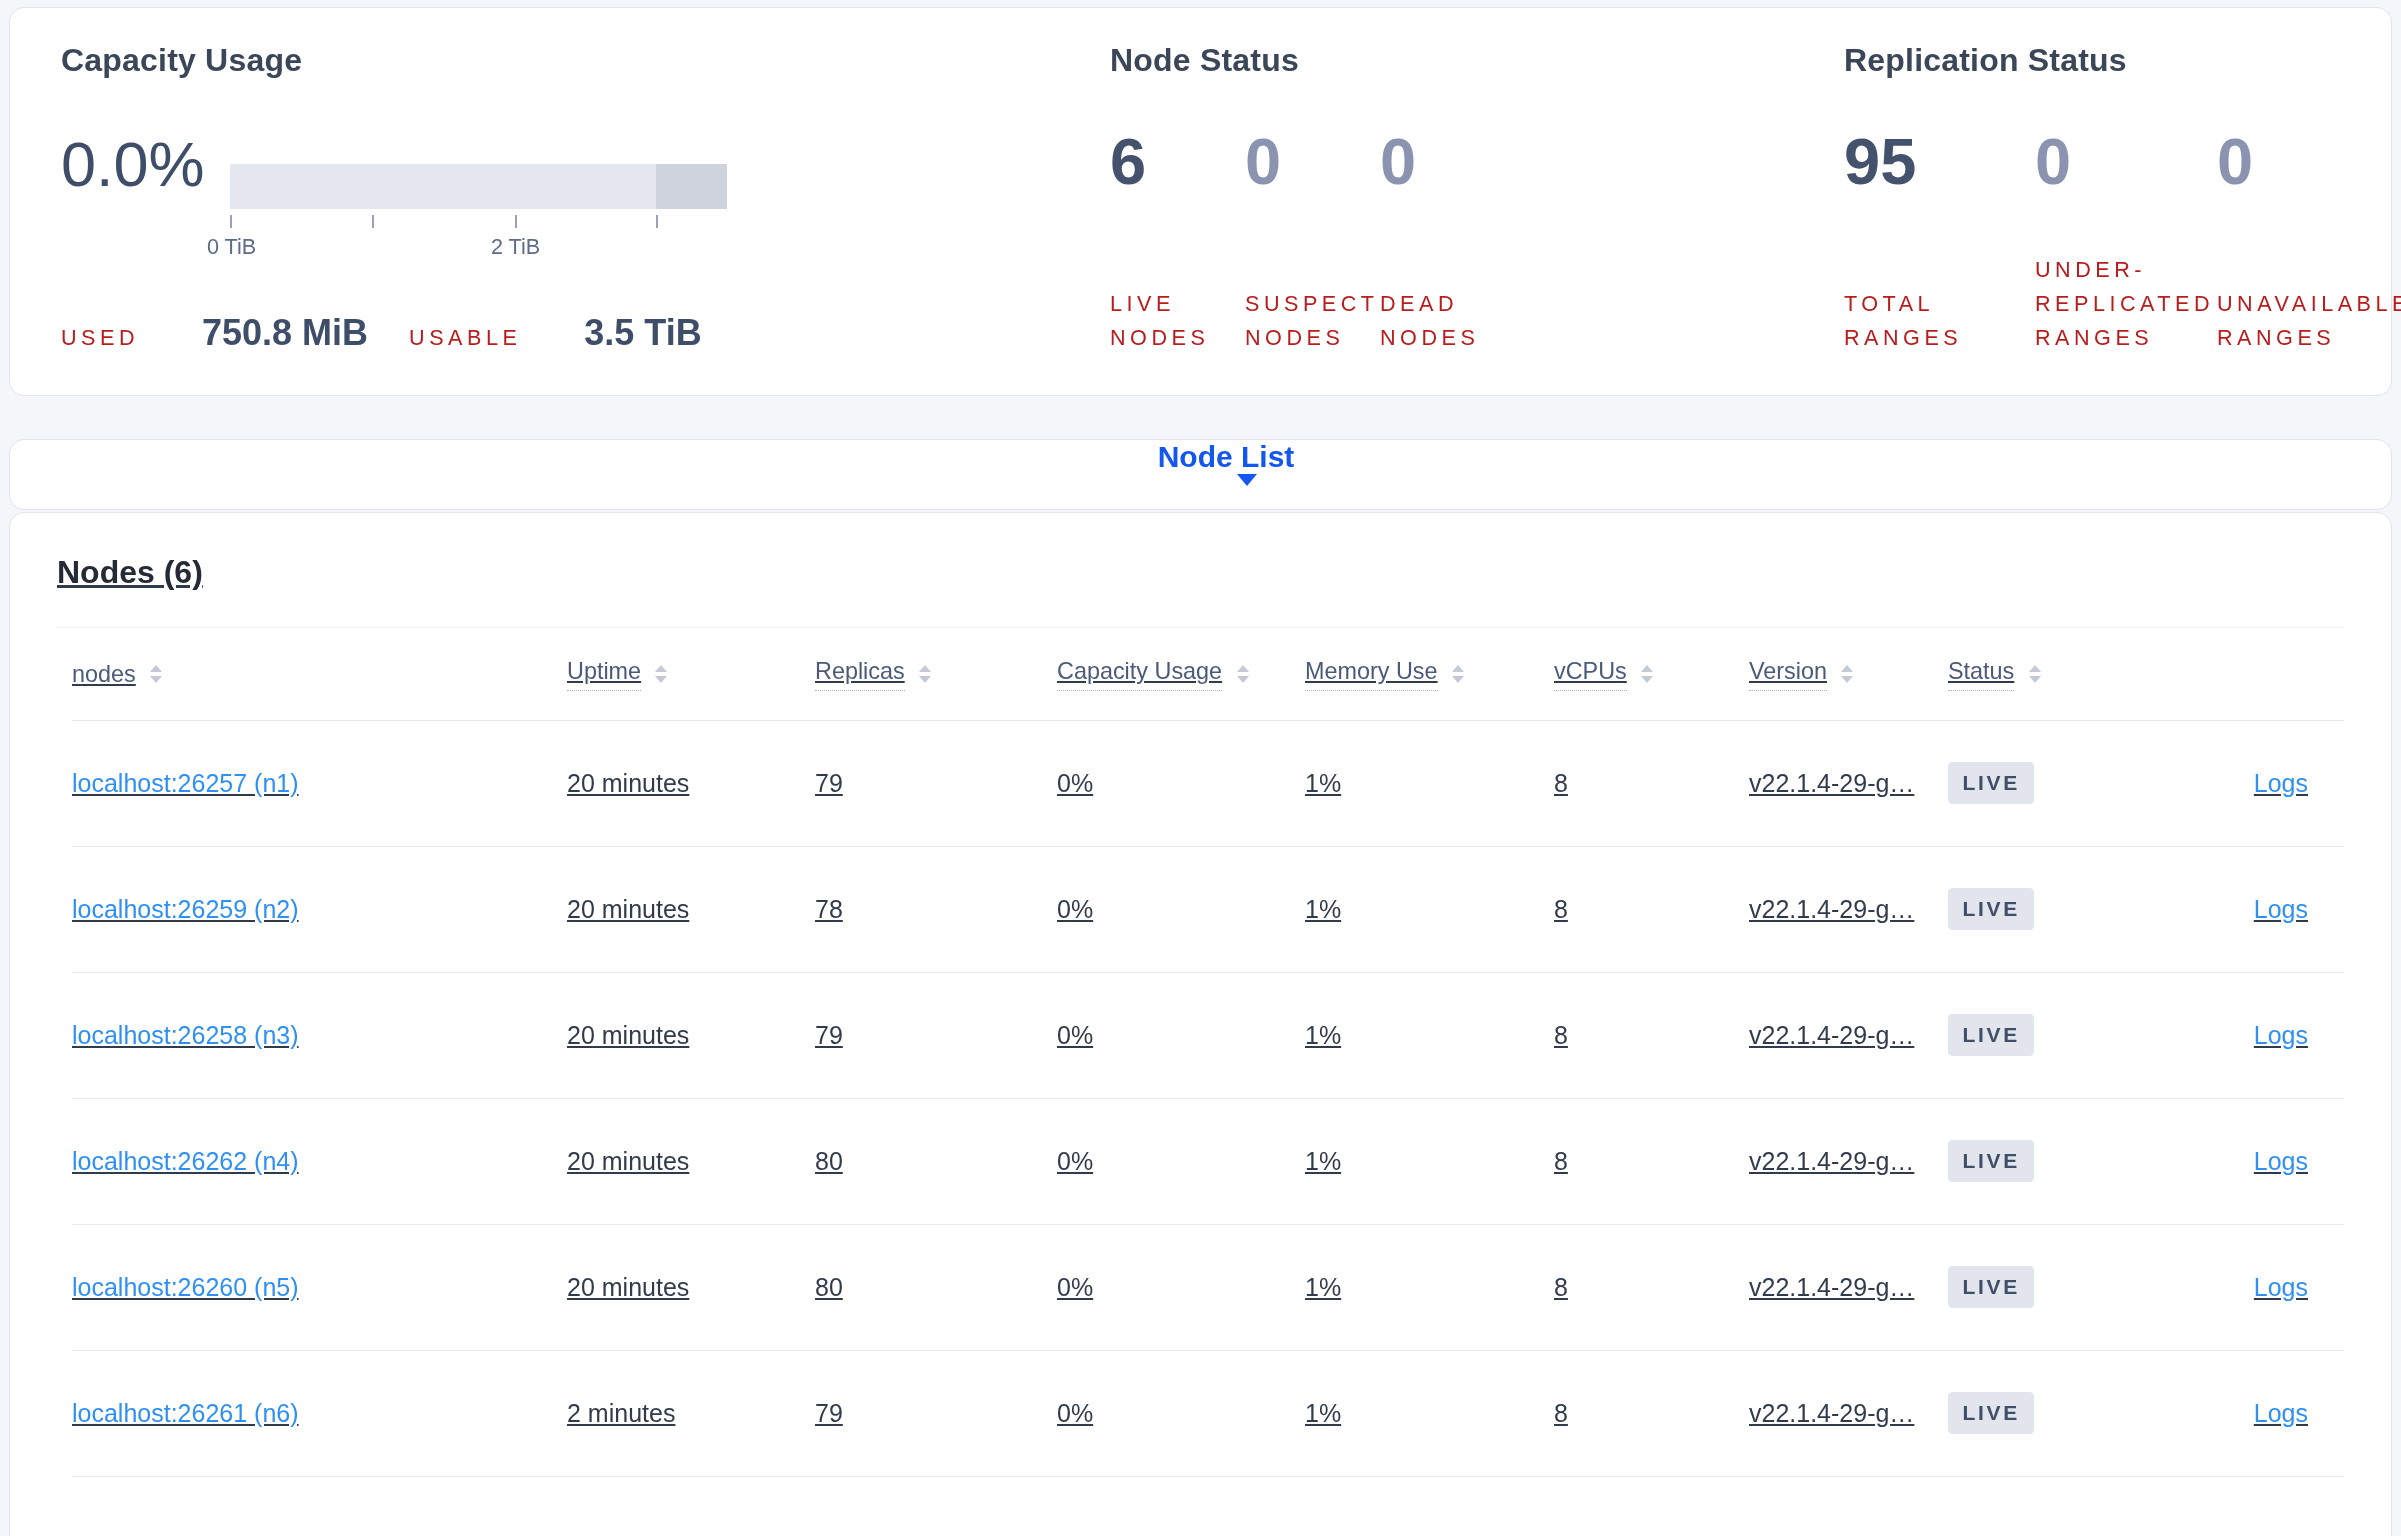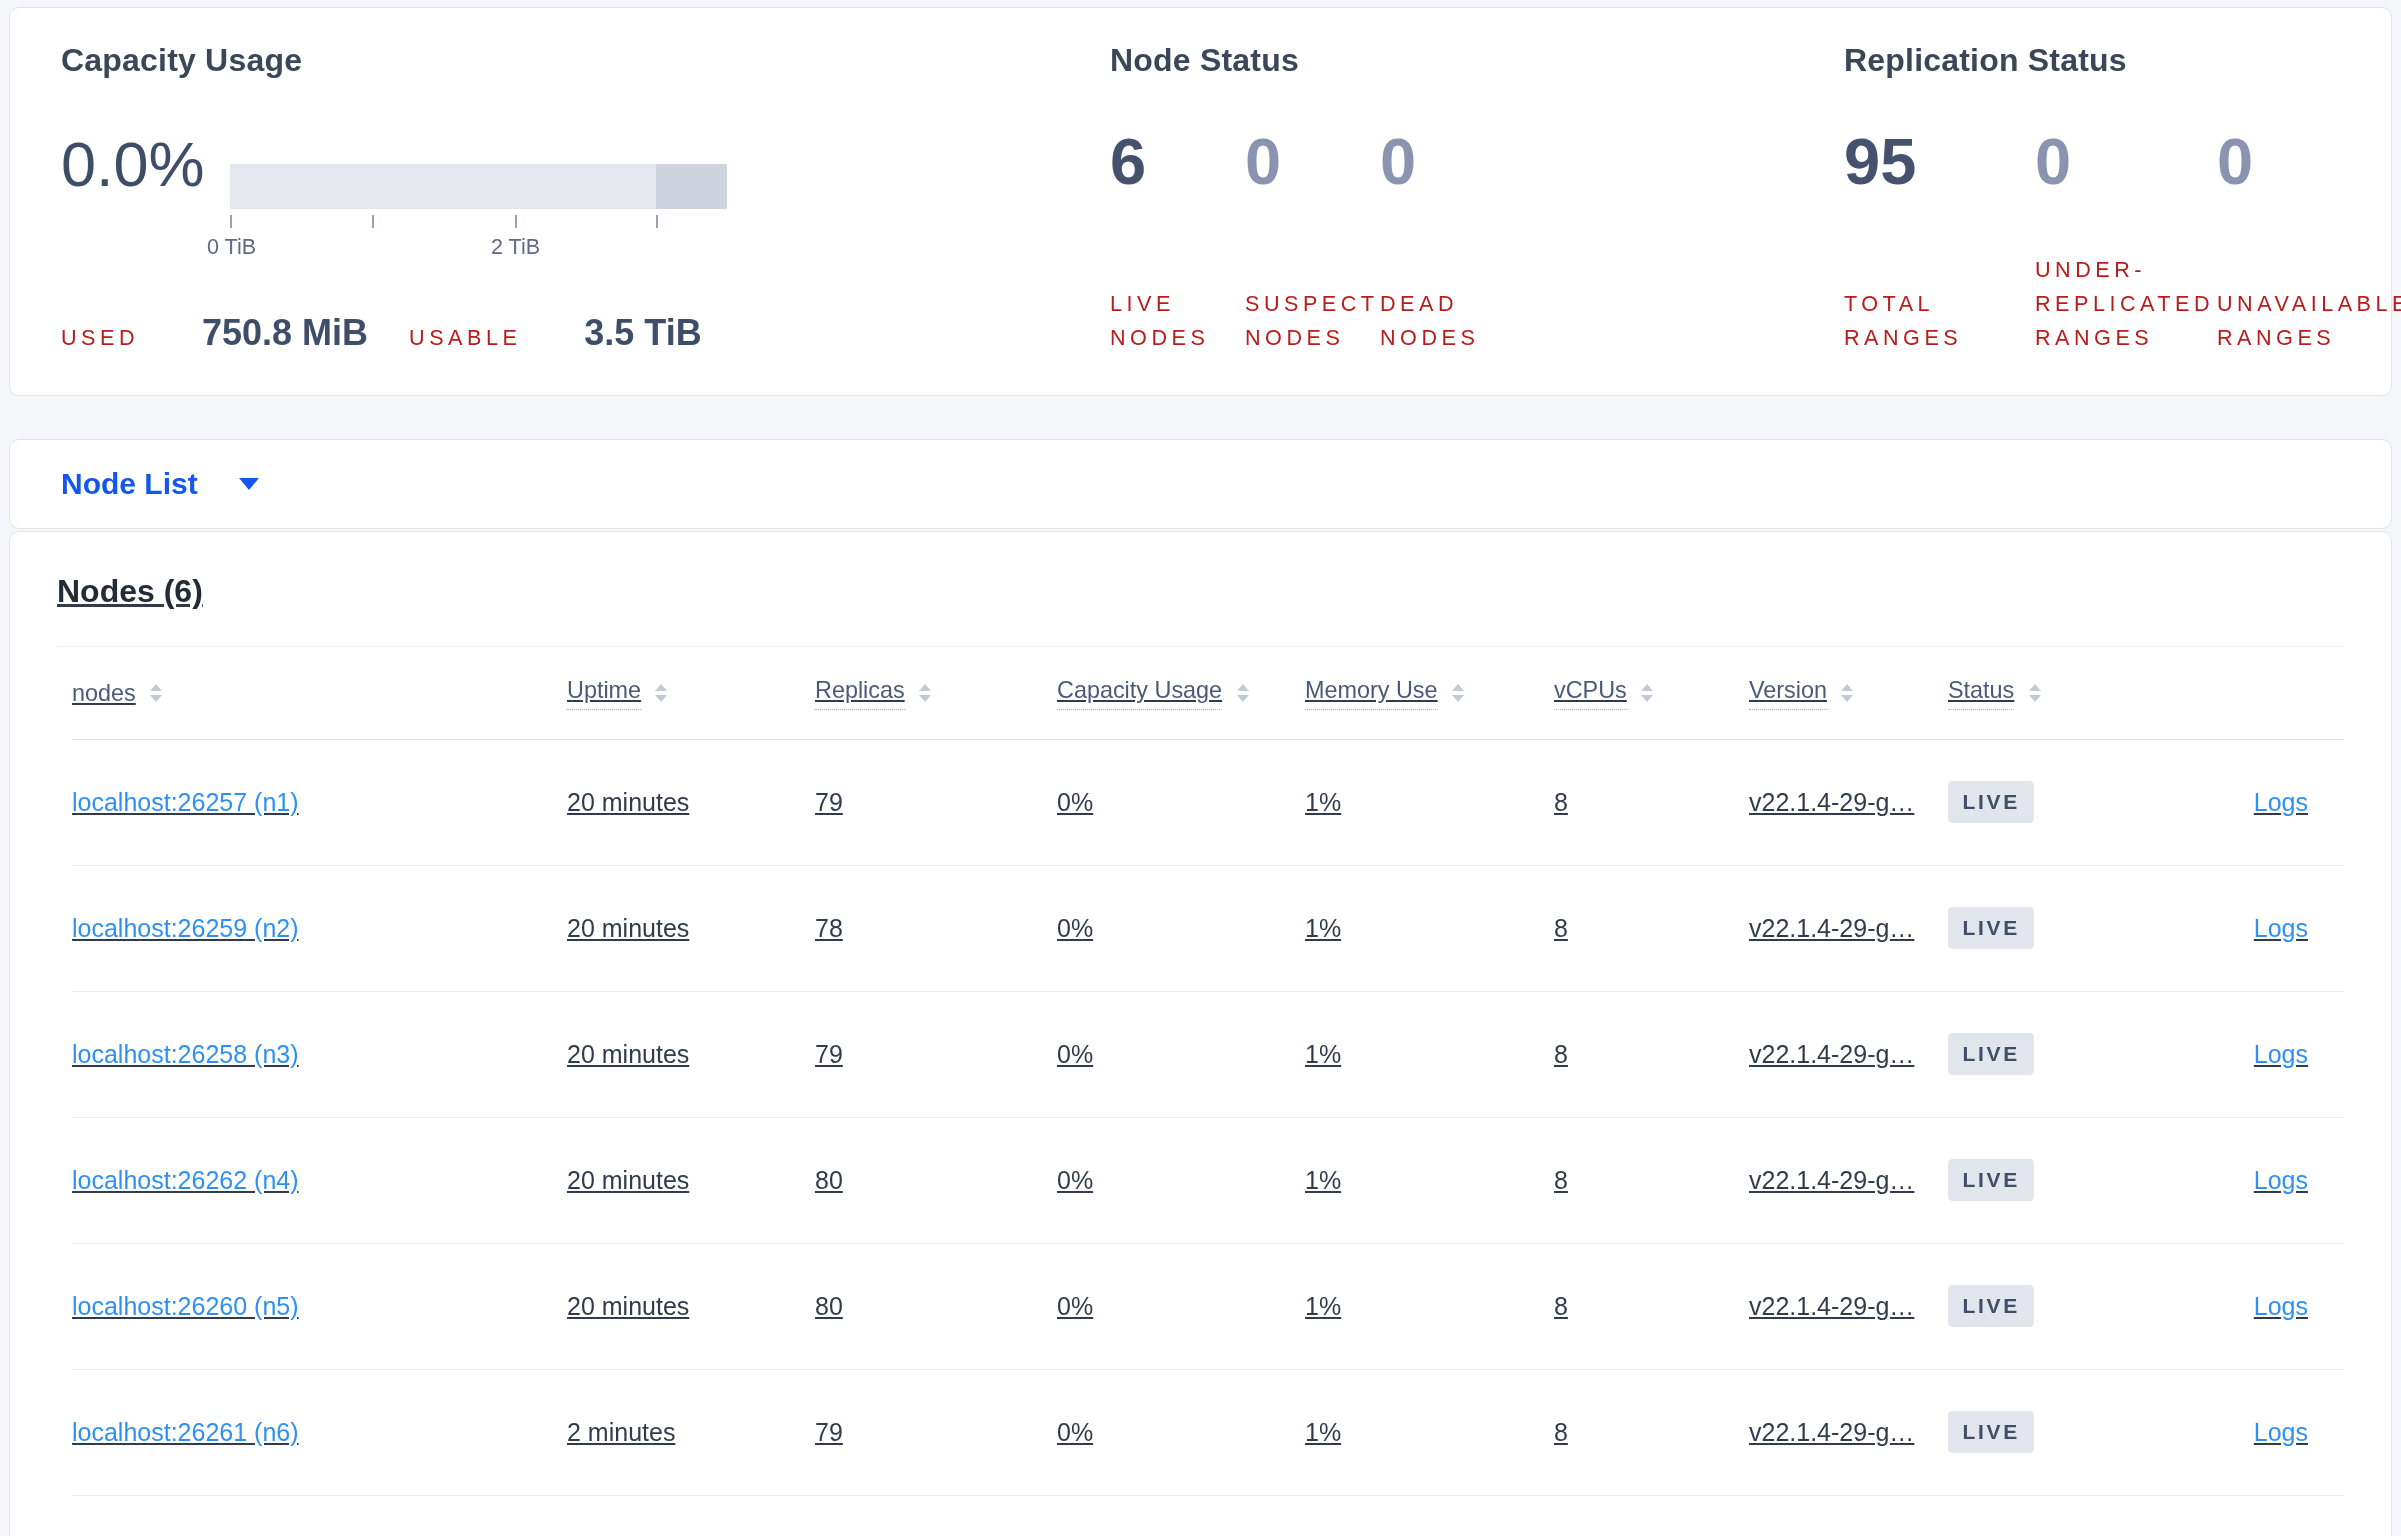--- a/index.html
+++ b/index.html
@@ -7,21 +7,21 @@
   body {
     background:#f4f6fa;
     font-family:"Liberation Sans", sans-serif;
     color:#323b4c;
     overflow:hidden;
   }
   .page { padding:7.2px 9px; }
   .panel {
     background:#ffffff;
     border:0.9px solid #e1e4ea;
-    border-radius:10px;
+    border-radius:15px;
   }
 
   
   .overview { height:389px; position:relative; }
   .ov-group {
     position:absolute; top:34px; bottom:40px;
     display:flex; flex-direction:column; align-items:flex-start;
   }
   .ov-capacity    { left:51px;   width:901px; }
   .ov-nodestatus  { left:1100px; width:685px; }
@@ -50,22 +50,22 @@
   .ov-nodestatus .metric-grid    { grid-template-columns:135px 135px 135px; }
   .ov-replication .metric-grid   { grid-template-columns:191px 182px 234px; }
   .metric-values { margin-top:47px; }
   .metric-value { font-size:65px; font-weight:600; color:#8a94b0; line-height:72px; }
   .metric-values > div:first-child .metric-value { color:#44526e; }
   .metric-labels { margin-top:auto; align-items:end; }
   .metric-label { font-size:21.6px; letter-spacing:4.5px; color:#b91c1c; line-height:34px; }
 
   
   .nodelist-bar {
-    margin-top:43px; height:90px;
-    display:flex; align-items:center; padding-left:51px;
+    margin-top:43px; height:71px;
+    display:flex; align-items:center; padding-left:51px;flex-direction:column;
   }
   .nodelist-label { font-size:30px; font-weight:600; color:#1456f0; }
   .caret-down {
     width:0; height:0; margin-left:41px;
     border-left:10.8px solid transparent; border-right:10.8px solid transparent;
     border-top:12.6px solid #1456f0;
   }
 
   
   .nodes-panel { margin-top:1.8px; height:1114px; padding:0 47px; overflow:hidden;text-decoration:underline; }

